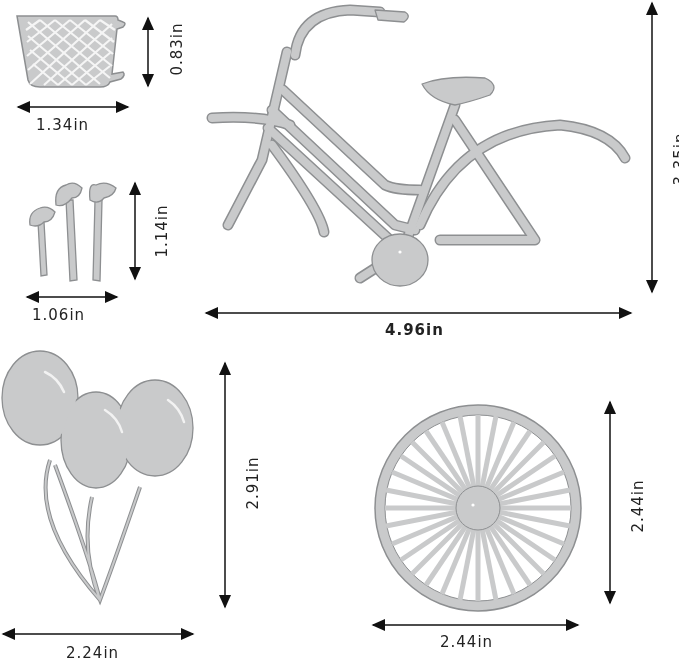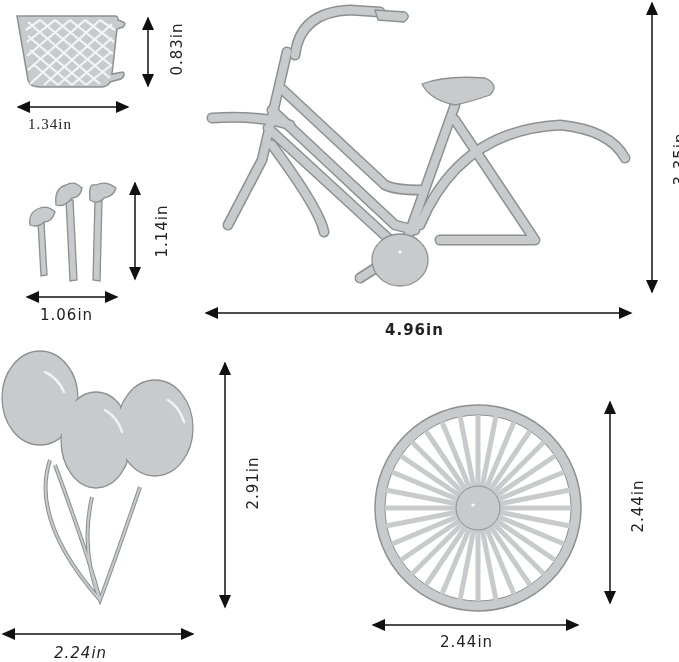--- a/index.html
+++ b/index.html
@@ -112,22 +112,22 @@
       <line x1="401" y1="456" x2="555" y2="560"></line>
       <line x1="555" y1="456" x2="401" y2="560"></line>
     </g>
     <circle cx="478" cy="508" r="22" fill="#c9cacb" stroke="#8d8f91" stroke-width="1"></circle>
     <circle cx="473" cy="505" r="1.6" fill="#fff"></circle>
   </g>
   <line x1="610" y1="402" x2="610" y2="603" stroke="#111" stroke-width="1.5" marker-start="url(#ah)" marker-end="url(#ah)"></line>
   <line x1="373" y1="625" x2="578" y2="625" stroke="#111" stroke-width="1.5" marker-start="url(#ah)" marker-end="url(#ah)"></line>
 </svg>
 
-<div class="dim-label" style="left:28px;top:116px;font-family:Liberation Serif, serif;">1.34in</div>
+<div class="dim-label" style="left:36px;top:116px;">1.34in</div>
 <div class="dim-label vert" style="left:150px;top:40px;">0.83in</div>
-<div class="dim-label" style="left:40px;top:306px;">1.06in</div>
+<div class="dim-label" style="left:32px;top:306px;">1.06in</div>
 <div class="dim-label vert" style="left:135px;top:222px;">1.14in</div>
 <div class="dim-label" style="left:385px;top:321px;font-weight:bold;">4.96in</div>
 <div class="dim-label vert" style="left:653px;top:150px;">3.35in</div>
-<div class="dim-label" style="left:54px;top:644px;font-style:italic;">2.24in</div>
+<div class="dim-label" style="left:66px;top:644px;">2.24in</div>
 <div class="dim-label vert" style="left:226px;top:474px;">2.91in</div>
 <div class="dim-label" style="left:440px;top:633px;">2.44in</div>
 <div class="dim-label vert" style="left:611px;top:497px;">2.44in</div>
 
 </body></html>

